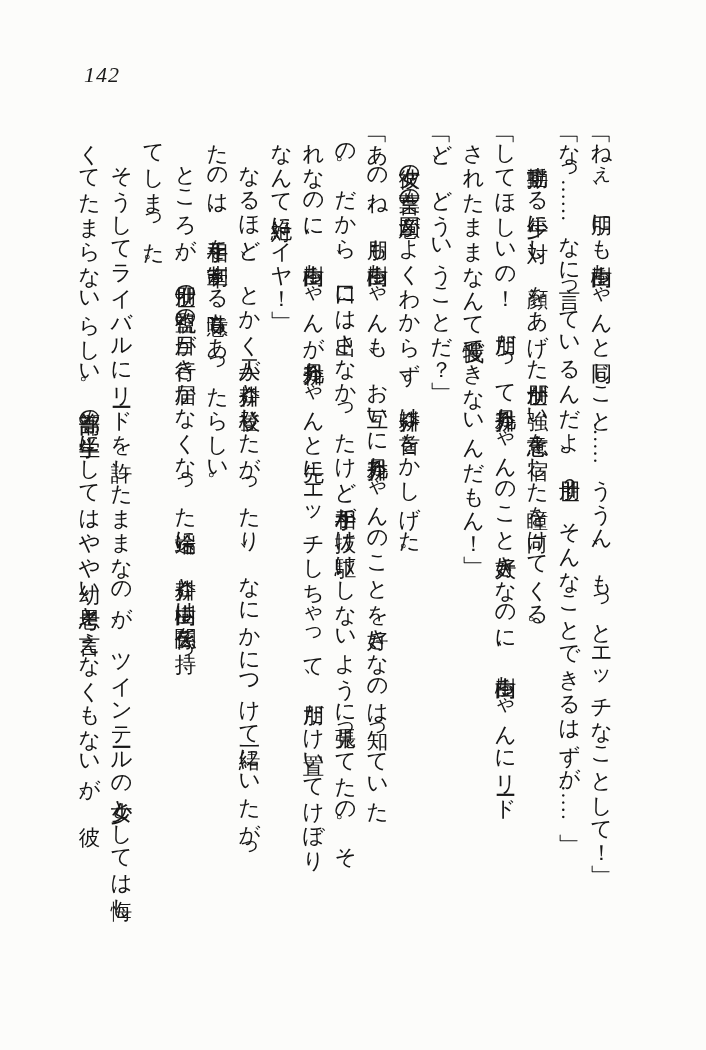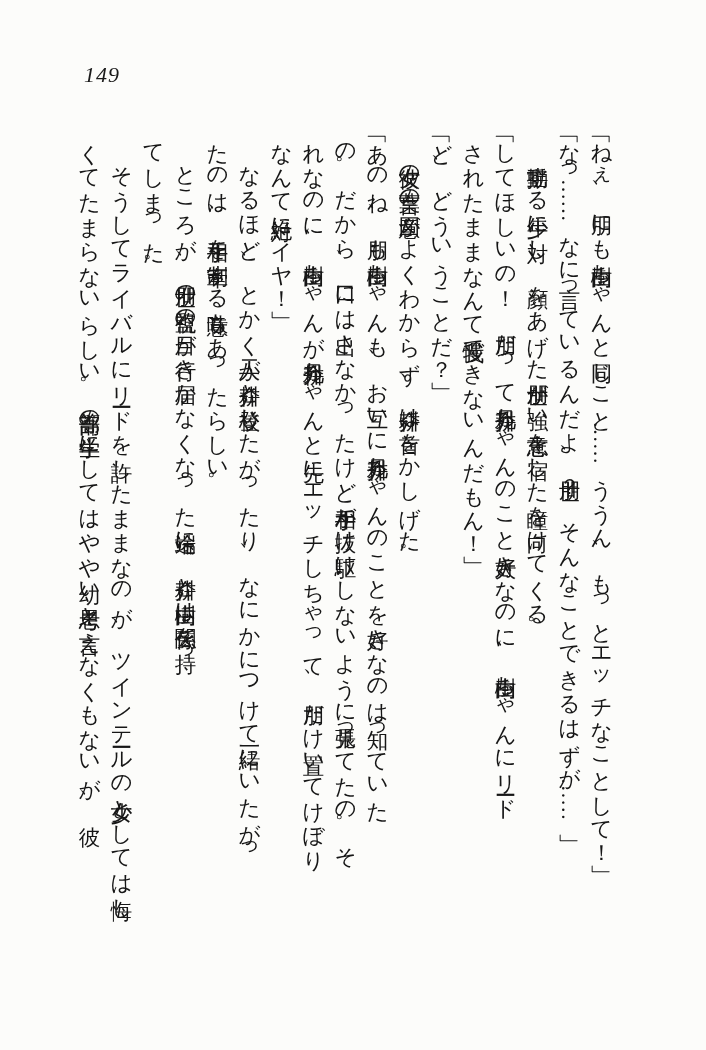--- a/index.html
+++ b/index.html
@@ -43,21 +43,21 @@
     white-space: nowrap;
   }
   .text-block .line.indent {
     padding-top: 21.5px;
   }
 </style>
 </head>
 <body>
 
 <div class="book-page">
-  <div class="page-number">149</div>
+  <div class="page-number">142</div>
   <div class="text-block" id="text-block">
       <div class="line">「ねぇ、朋にも由樹ちゃんと同じこと……ううん、もっとエッチなことして！」</div>
       <div class="line">「なっ……なに言っているんだよ、朋世？　そんなことできるはずが……」</div>
       <div class="line indent">動揺する少年に対し、顔をあげた朋世が強い意志を宿した瞳を向けてくる。</div>
       <div class="line">「してほしいの！　朋だって耕介兄ちゃんのこと大好きなのに、由樹ちゃんにリード</div>
       <div class="line">されたままなんて我慢できないんだもん！」</div>
       <div class="line">「ど、どういうことだ？」</div>
       <div class="line indent">彼女の言葉の意図がよくわからず、耕介は首をかしげた。</div>
       <div class="line">「あのね、朋も由樹ちゃんも、お互いに耕介兄ちゃんのことを好きなのは知っていた</div>
       <div class="line">の。だから、口には出さなかったけど相手が抜け駆けしないように見張ってたの。そ</div>

